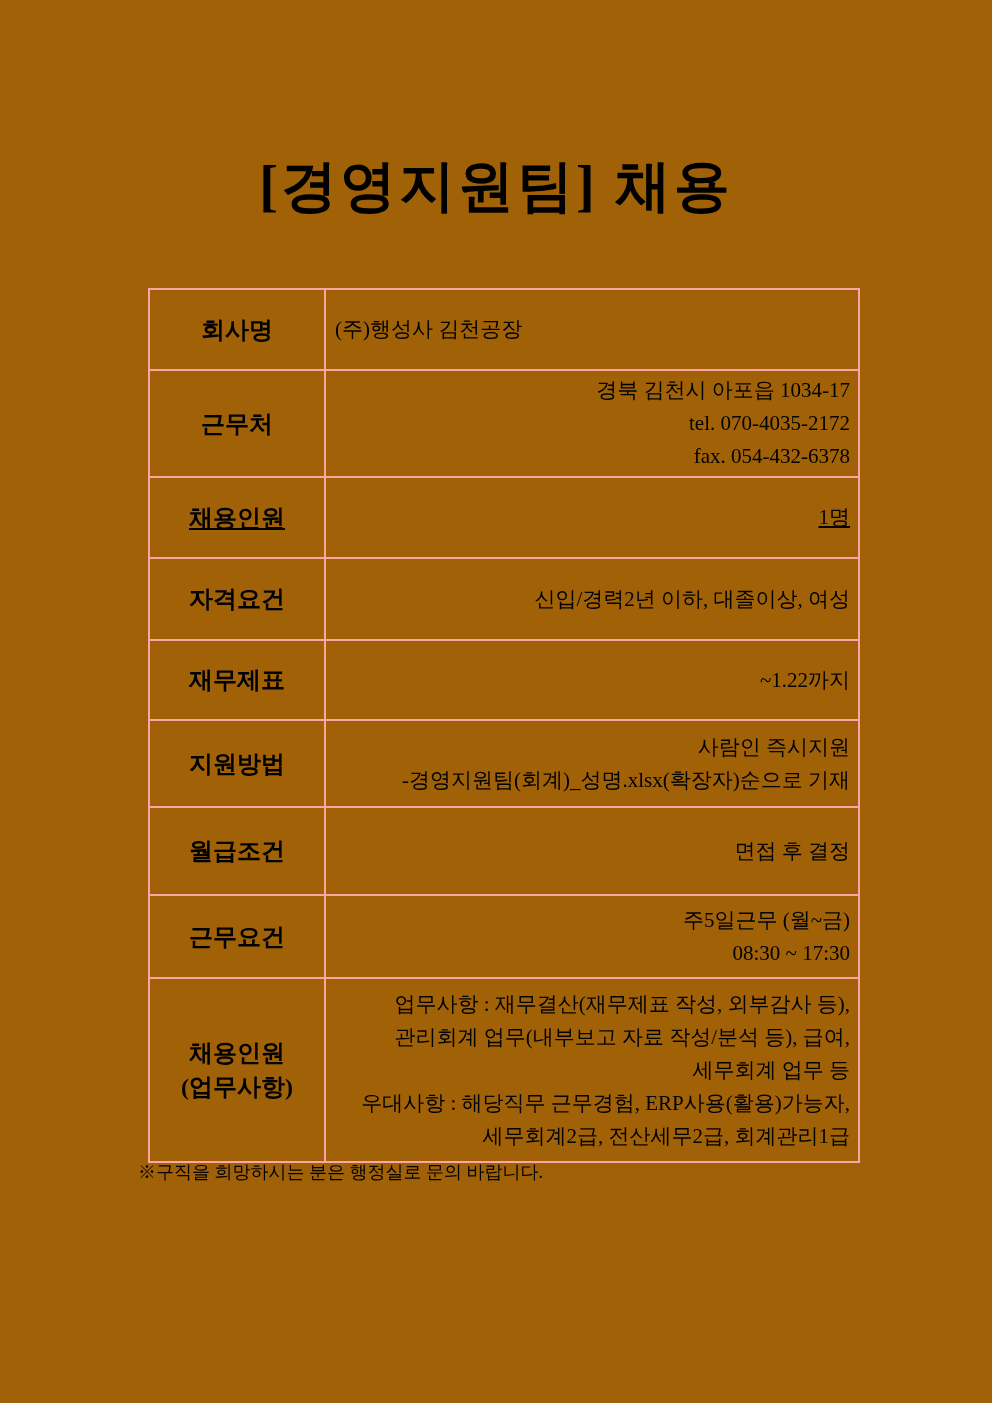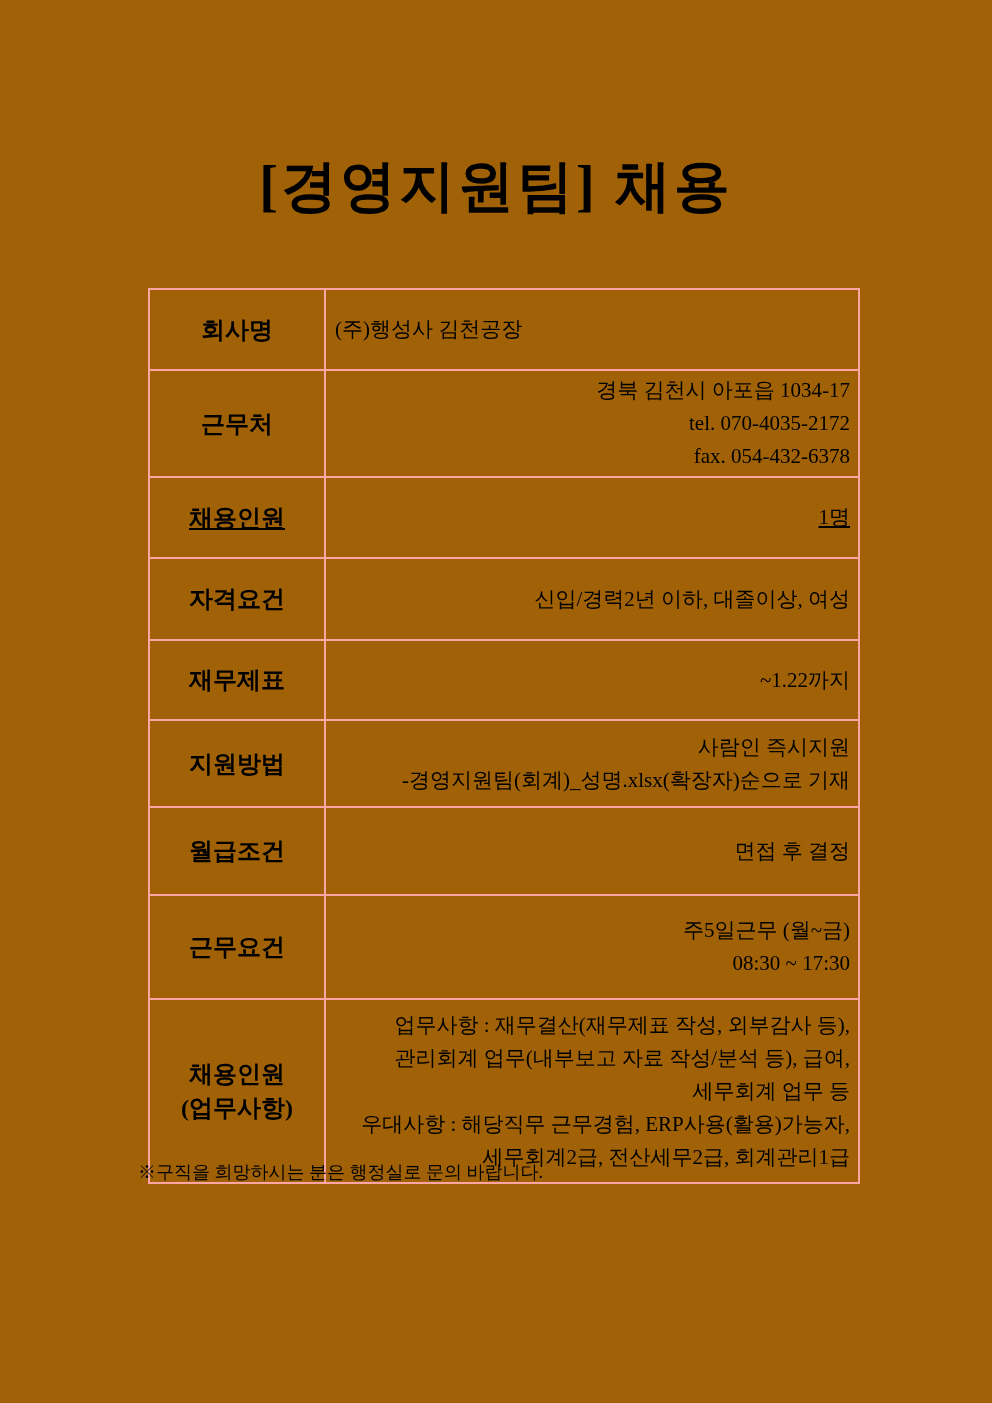--- a/index.html
+++ b/index.html
@@ -58,21 +58,21 @@
     text-align: right;
   }
   td.value-cell.center { text-align: left; }
   tr.r0 { height: 81px; }
   tr.r1 { height: 98px; }
   tr.r2 { height: 81px; text-decoration: underline; }
   tr.r3 { height: 82px; margin-top: 14px; }
   tr.r4 { height: 80px; }
   tr.r5 { height: 87px; margin-left: 24px; }
   tr.r6 { height: 88px; }
-  tr.r7 { height: 104px; margin-top: 13px; }
+  tr.r7 { height: 83px; margin-top: 13px; }
   tr.r8 { height: 184px; }
   .doc-footer {
     position: absolute;
     top: 1156px;
     left: 138px;
     font-size: 18px;
     line-height: 32px;
     white-space: nowrap;
   }
 </style>

